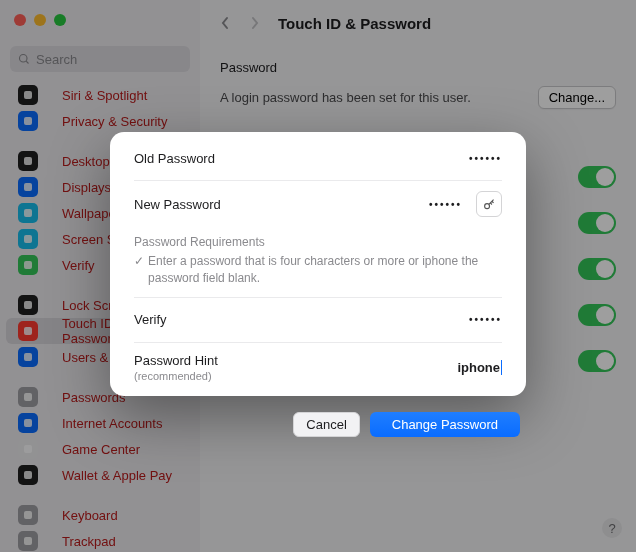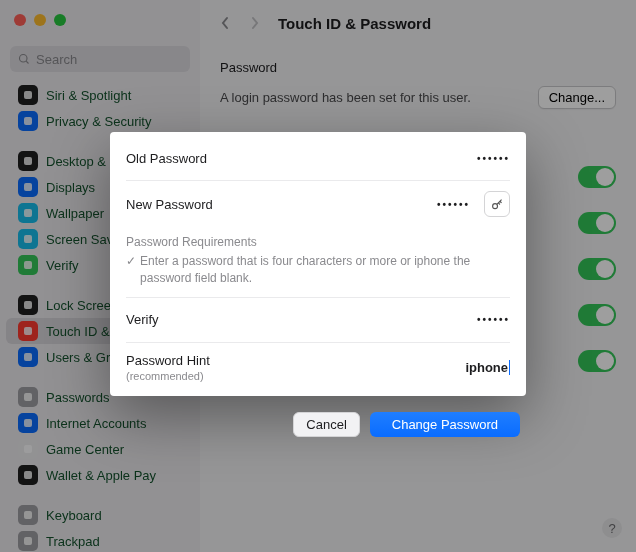--- a/index.html
+++ b/index.html
@@ -11,36 +11,36 @@
   .tr-red{background:#ff5f57;} .tr-yellow{background:#febc2e;} .tr-green{background:#28c840;}
   
   .header { position:absolute; top:0; left:200px; right:0; height:46px; display:flex; align-items:center; padding:0 12px; }
   .nav-btn { width:26px; height:26px; display:flex; align-items:center; justify-content:center; color:#8a8a8e; font-size:16px; margin-right:4px; border-radius:6px;}
   .title { font-weight:700; font-size:15px; color:#1d1d1f; margin-left:6px;}
   
   .sidebar { position:absolute; top:0; left:0; bottom:0; width:200px; background:#eceaee; padding-top:40px; }
   .search { margin:6px 10px 10px; height:26px; border-radius:6px; background:#dcdadf; display:flex; align-items:center; padding:0 8px; color:#8a8a8e; font-size:13px; gap:6px;}
   .search svg{width:12px;height:12px;fill:#8a8a8e;}
   .side-items { display:flex; flex-direction:column; }
-  .side-item { display:flex; align-items:center; gap:8px; padding:4px 12px; font-size:13px; color:#14532d; border-radius:6px; margin:0 6px; height:26px;}
+  .side-item { display:flex; align-items:center; gap:24px; padding:4px 12px; font-size:13px; color:#b91c1c; border-radius:6px; margin:0 6px; height:26px;}
   .side-item.active { background:#d7d5da; }
   .side-icon { width:20px; height:20px; border-radius:5px; display:flex; align-items:center; justify-content:center; flex-shrink:0;}
   .side-gap { height:14px; }
   
   .main { position:absolute; left:200px; right:0; top:46px; bottom:0; padding:10px 20px; }
   .section-title{ font-weight:400; font-size:13px; color:#1d1d1f; margin:4px 0 10px;}
   .row-desc { font-size:13px; color:#4a4a4c; display:flex; justify-content:space-between; align-items:center;margin-top:11px;}
   .btn-plain { background:#fff; border:1px solid #c9c9cb; border-radius:6px; padding:3px 10px; font-size:13px; box-shadow:0 1px 1px rgba(0,0,0,0.04);}
   .toggle { width:38px; height:22px; border-radius:11px; background:#34c759; position:relative;}
   .toggle::after{content:"";position:absolute;right:2px;top:2px;width:18px;height:18px;border-radius:50%;background:#fff;}
   .help { position:absolute; right:14px; bottom:14px; width:20px; height:20px; border-radius:50%; background:#e5e5e7; color:#6b6b6e; font-size:13px; display:flex; align-items:center;justify-content:center;}
   
   .modal-wrap { position:absolute; inset:0; display:flex; align-items:flex-start; justify-content:center; z-index:100; }
   .modal { margin-top:132px; width:416px; background:transparent; }
-  .card { background:#fff; border-radius:4px; box-shadow:0 20px 60px rgba(0,0,0,0.4); padding:4px 0; }
+  .card { background:#fff; border-radius:14px; box-shadow:0 20px 60px rgba(0,0,0,0.4); padding:4px 8px; }
   .mrow { display:flex; align-items:center; padding:10px 16px; min-height:44px; gap:8px;}
   .sep { height:1px; background:#eaeaec; margin:0 16px; }
   .mlabel { font-size:13px; color:#1d1d1f; flex:1; }
   .sublabel { font-size:11px; color:#8a8a8e; margin-top:2px;}
   .pw-dots { letter-spacing:2px; font-size:10px; color:#1d1d1f; font-weight:900;}
   .key-btn { width:26px; height:26px; border:1px solid #d4d4d6; border-radius:6px; display:flex; align-items:center; justify-content:center; margin-left:6px; background:#fff;}
   .key-btn svg{width:13px;height:13px;stroke:#555;fill:none;stroke-width:1.4;}
   .req-box { padding:8px 16px 10px; }
   .req-title{font-size:12px; color:#8a8a8e; margin-bottom:4px;}
   .req-text{font-size:12px; color:#8a8a8e; line-height:1.4; display:flex; gap:4px;}

